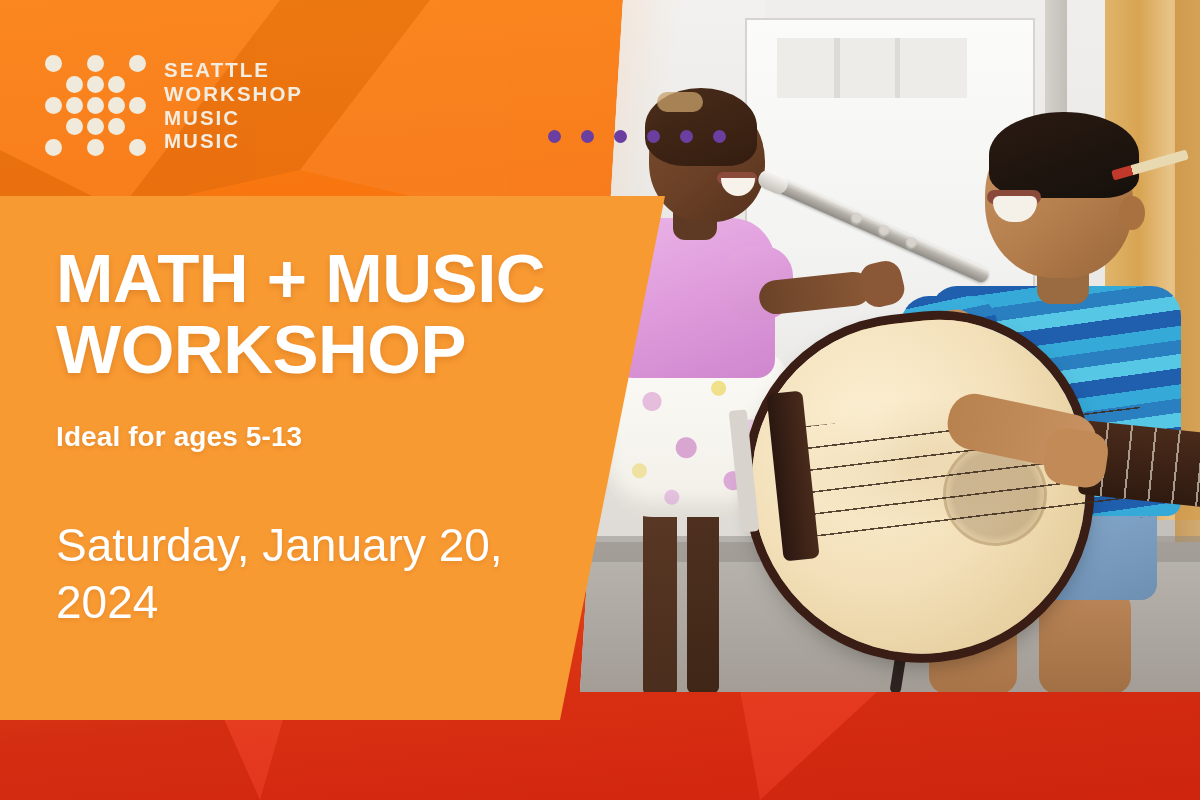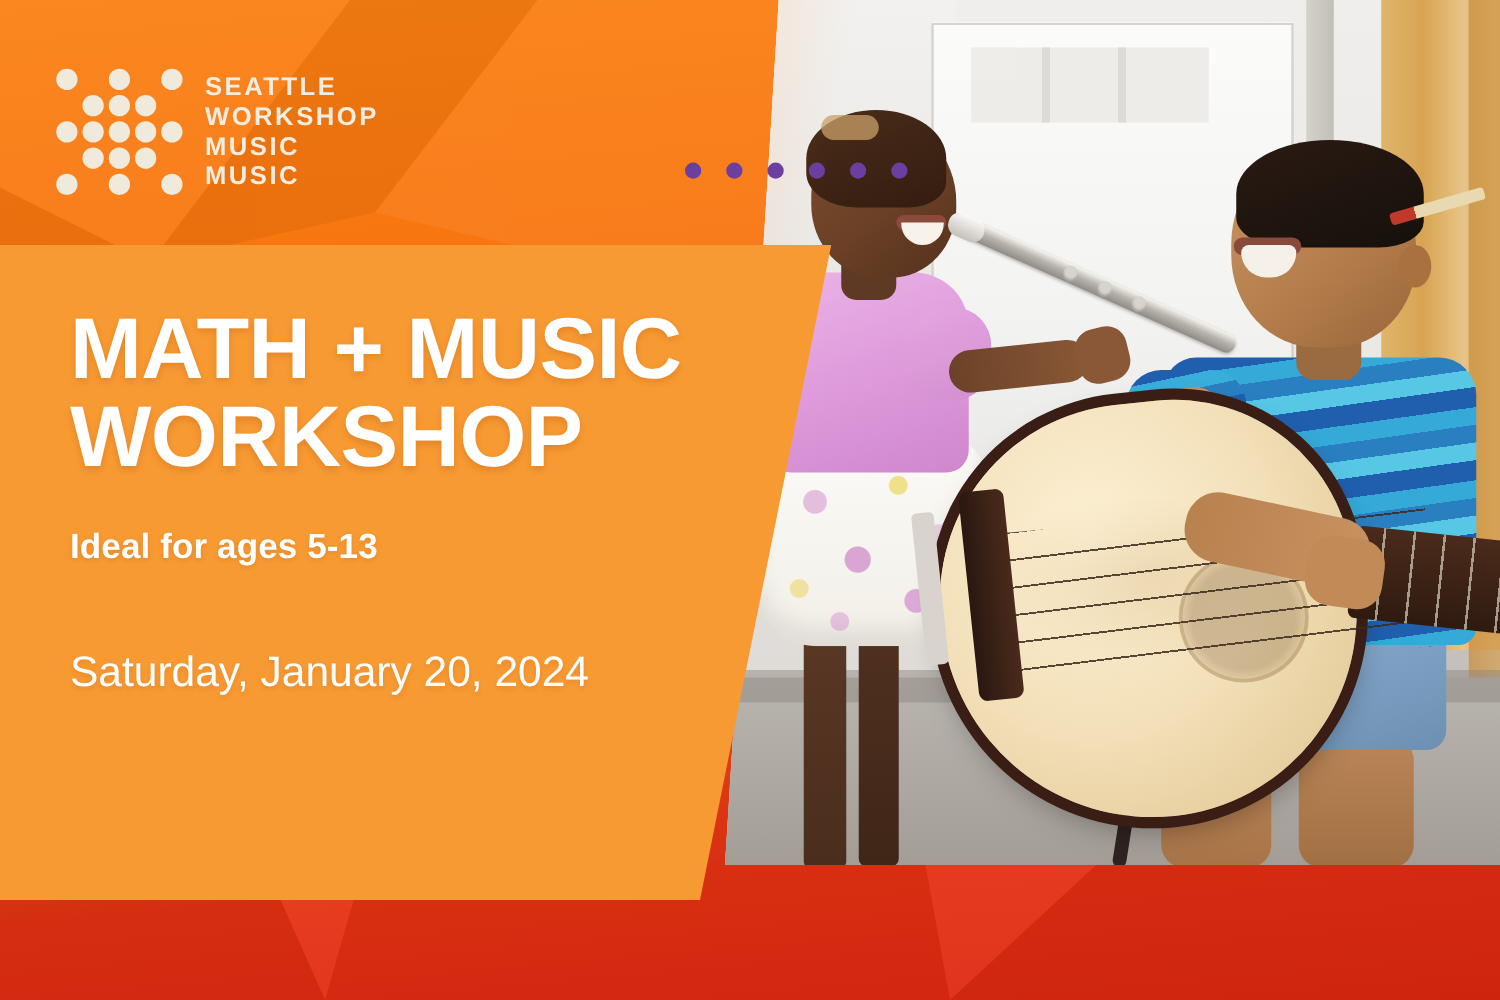--- a/index.html
+++ b/index.html
@@ -210,21 +210,21 @@
   .dotrule{ position:absolute; left:548px; top:130px; display:flex; gap:20px; }
   .pdot{ width:13px; height:13px; border-radius:50%; background:#6B3FA0; }
 
   
   .copy{ position:absolute; left:56px; top:243px; width:560px; }
   .headline{ color:#fff; font-weight:700; font-size:69px; line-height:1.03;
     letter-spacing:-0.5px; text-shadow:0 3px 6px rgba(150,60,0,.22); }
   .headline .l2{ display:block; }
   .subhead{ color:#fff; font-weight:700; font-size:28px; margin-top:36px;
     letter-spacing:.1px; text-shadow:0 2px 4px rgba(150,60,0,.18); }
-  .when{ margin-top:64px; color:#fff; font-weight:400; font-size:34px; line-height:1.24;
+  .when{ margin-top:64px; color:#fff; font-weight:400; font-size:46px; line-height:1.24;
     text-shadow:0 2px 4px rgba(150,60,0,.16); }
   .when span{ display:block; }
 </style>
 </head>
 <body>
 
 <div class="poster">
 
   <div class="bg-base"></div>
   <div class="bg-poly">

